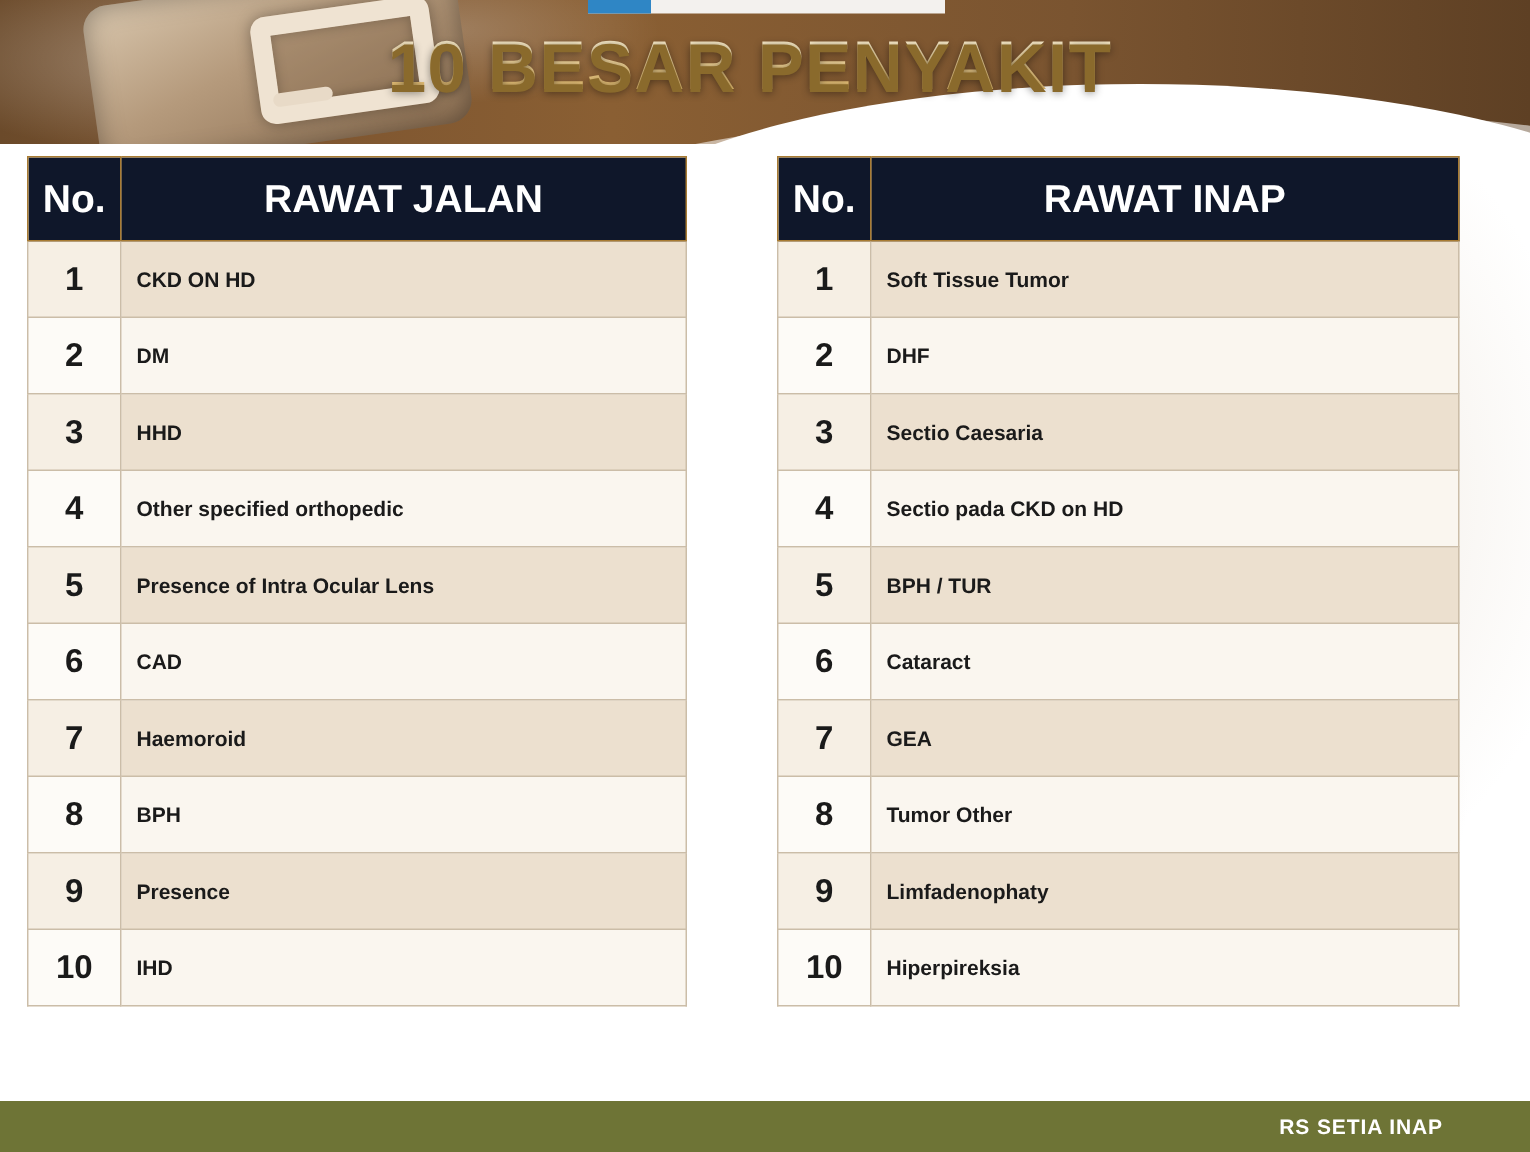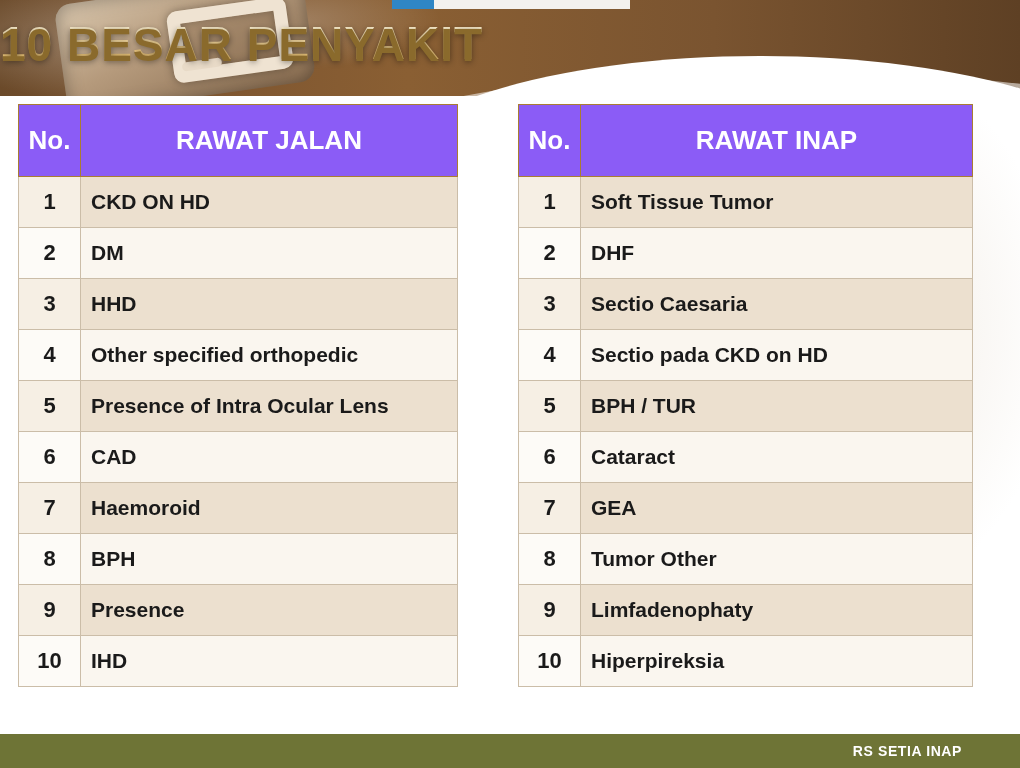--- a/index.html
+++ b/index.html
@@ -97,21 +97,21 @@
     width: 260px; height: 260px;
     background: radial-gradient(ellipse at 50% 50%, rgba(214,199,180,.45), rgba(255,255,255,0) 70%);
     pointer-events: none;
   }
 
   
   .slide-title {
     position: absolute;
     left: 0; top: 16px;
     width: 1000px;
-    text-align: left;
+    text-align: center;
     font-size: 46px;
     font-weight: bold;
     letter-spacing: 1px;
     color: #f3ddb0;
     text-shadow: 0 2px 0 #8a6a2c, 0 3px 6px rgba(0,0,0,.45);
     background: linear-gradient(180deg,#fff7e0 10%, #f0cf8c 55%, #d9ad5a 95%);
     -webkit-background-clip: text;
     background-clip: text;
     -webkit-text-fill-color: transparent;
   }
@@ -128,30 +128,30 @@
 
   table.t {
     border-collapse: collapse;
     width: 100%;
     table-layout: fixed;
   }
   table.t td, table.t th {
     border: 1px solid #cbbda8;
     height: 51px;
     padding: 0 8px;
-    font-size: 21px;
+    font-size: 14px;
     font-weight: bold;
     color: #1a1a1a;
     vertical-align: middle;
   }
   table.t thead th {
-    background: #8b5cf6;
+    background: #0f172a;
     color: #ffffff;
     font-size: 26px;
-    height: 72px;
+    height: 56px;
     border: 1px solid #a97c33;
     text-align: center;
   }
   table.t thead th.num-h { width: 62px; }
   table.t td.num {
     width: 62px;
     text-align: center;
     background: #f7f1e7;
     font-size: 22px;
   }

